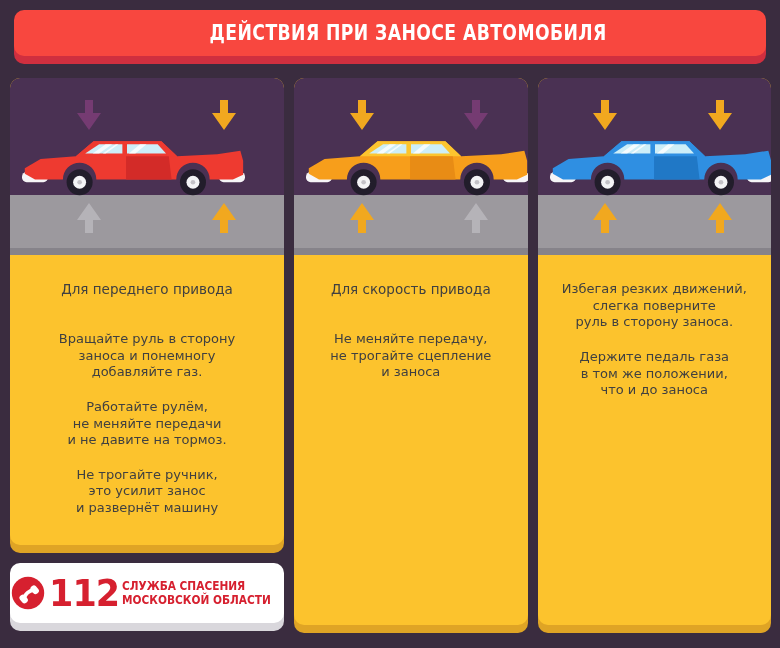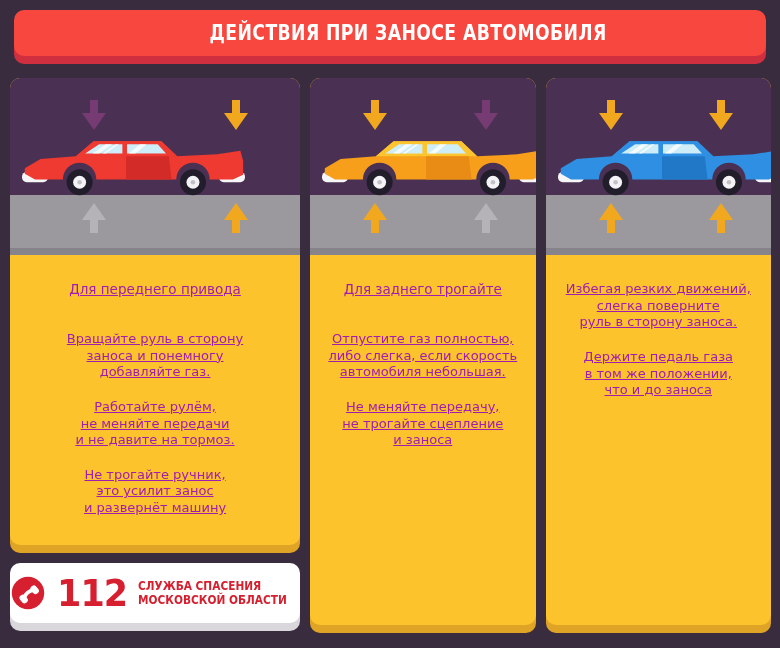--- a/index.html
+++ b/index.html
@@ -36,29 +36,29 @@
   .scene { position:relative; height:117px; background:#4a3153; }
   .road  { position:relative; height:60px; background:#9c999e;
            border-bottom:7px solid #86838a; }
   .arrow { position:absolute; width:24px; height:30px; }
   .arrow.a-left  { left:calc(29% - 12px); }
   .arrow.a-right { left:calc(78% - 12px); }
   .scene .arrow { top:22px; }
   .road  .arrow { top:8px; }
   .car { position:absolute; top:53px; left:12px; width:223px; height:69px; z-index:2; }
   
-  .text { padding:26px 13px 0; text-align:center; color:#a21caf;text-decoration:underline; }
+  .text { padding:26px 13px 0; text-align:center; color:#404040; }
   .text h2 { font-size:13.5px; font-weight:normal; margin-bottom:34px; }
   .text p  { font-size:13px; line-height:1.28; margin-bottom:18px;
              white-space:pre-line; }
   
   .badge {
     margin-top:18px; height:60px; background:#ffffff; border-radius:10px;
     box-shadow:0 8px 0 #d9d7dc;
-    display:flex; align-items:center; justify-content:center; gap:8px;
+    display:flex; align-items:center; justify-content:center; gap:0;
   }
   .badge .num {
     color:#d6202f; font-size:38px; font-weight:bold; letter-spacing:-1px;
     line-height:1; transform:scaleX(.92);
   }
   .badge .svc {
     color:#d6202f; font-size:11.5px; font-weight:bold; line-height:1.25;
     text-align:left; transform:scaleX(.92); transform-origin:left center;
     white-space:nowrap;
   }
@@ -175,24 +175,21 @@
         </div>
         <div class="road">
           <svg class="arrow a-left" viewBox="0 0 24 30">
             <polygon points="12,0 24,17 16,17 16,30 8,30 8,17 0,17" fill="#f1a81f"></polygon>
           </svg>
           <svg class="arrow a-right" viewBox="0 0 24 30">
             <polygon points="12,0 24,17 16,17 16,30 8,30 8,17 0,17" fill="#b5b3b8"></polygon>
           </svg>
         </div>
         <div class="text">
-          <h2>Для заднего трогайте</h2>
-          <p>Отпустите газ полностью,
-либо слегка, если скорость
-автомобиля небольшая.</p>
+          <h2>Для скорость привода</h2>
           <p>Не меняйте передачу,
 не трогайте сцепление
 и заноса</p>
         </div>
       </div>
     </div>
 
     <div class="col">
       <div class="card tall">
         <div class="scene">

